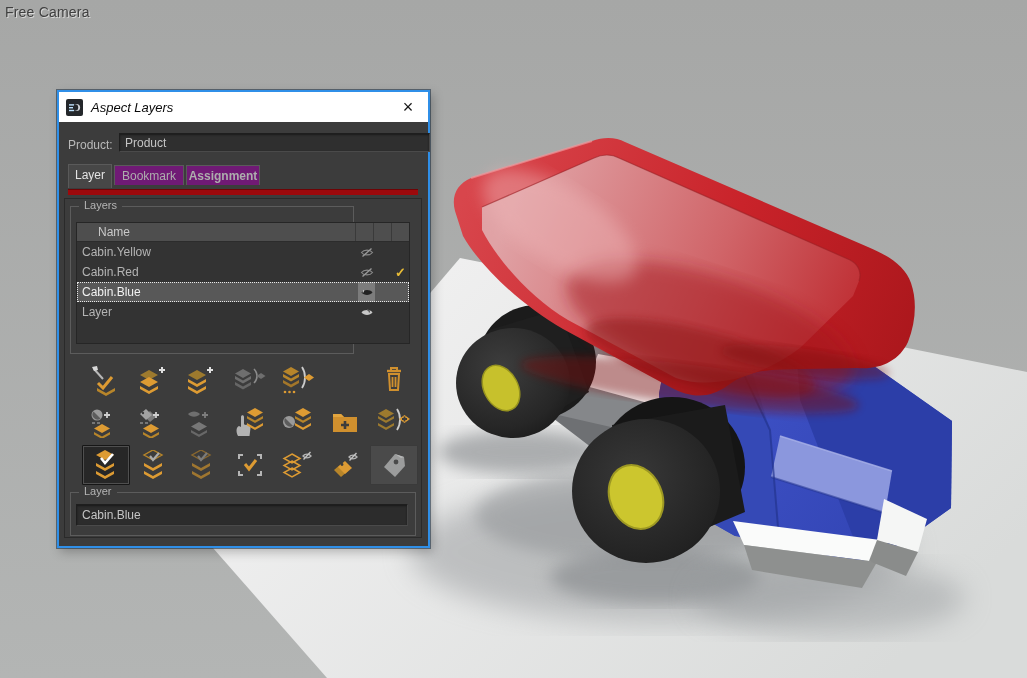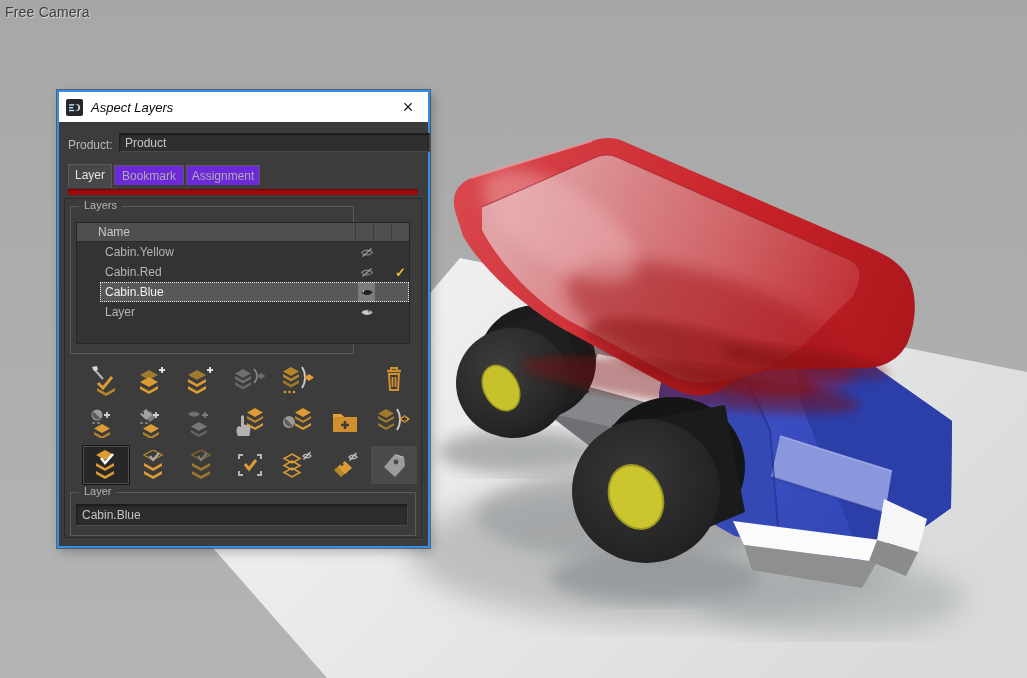--- a/index.html
+++ b/index.html
@@ -31,47 +31,47 @@
   .close-x{margin-left:auto;font-size:18px;line-height:18px;color:#161616;width:26px;text-align:center;cursor:pointer;font-weight:400;}
   .dlg-label{color:#b9b9b9;}
   .txt-input{
     background:#2f2f2f;border:1px solid #1e1e1e;border-bottom-color:#4a4a4a;border-right-color:#454545;
     color:#c4c4c4;font-size:12px;font-family:"Liberation Sans",sans-serif;
     box-shadow:inset 0 1px 2px rgba(0,0,0,.45);padding:0 5px;box-sizing:border-box;outline:none;
   }
   #product-label{position:absolute;left:9px;top:46px;}
   #product-input{position:absolute;left:48px;top:41px;width:311px;height:19px;margin-left:12px;}
   .tab{
-    position:absolute;top:73px;height:20px;box-sizing:border-box;background:#6d28d9;
+    position:absolute;top:73px;height:20px;box-sizing:border-box;background:#701a75;
     border:1px solid #5a5a5a;border-bottom:none;color:#adadad;text-align:center;
     padding-top:3px;cursor:pointer;
   }
   .tab.active{top:72px;height:24px;background:#474747;color:#e3e3e3;z-index:2;}
   #tab-layer{left:9px;width:44px;}
   #tab-bookmark{left:55px;width:70px;}
-  #tab-assignment{left:127px;width:74px;}
+  #tab-assignment{left:127px;width:74px;font-weight:bold;}
   #red-bar{position:absolute;left:9px;top:97px;width:350px;height:5px;background:#9c090c;
     border-top:1px solid #6d0406;}
   #content-panel{
     position:absolute;left:5px;top:106px;width:358px;height:340px;box-sizing:border-box;
     border:1px solid #2a2a2a;background:#3c3c3c;
   }
   .groupbox{position:absolute;border:1px solid #5c5c5c;box-sizing:border-box;}
   .groupbox-label{position:absolute;top:-8px;left:8px;background:#3c3c3c;padding:0 5px;
     color:#b5b5b5;font-size:11px;}
   #layers-group{left:5px;top:7px;width:284px;height:148px;}
   #layers-table{
     position:absolute;left:5px;top:15px;width:334px;height:122px;background:#333333;
     border:1px solid #262626;box-sizing:border-box;overflow:hidden;
   }
   .tbl-header{display:flex;height:18px;background:#4e4e4e;border-bottom:1px solid #2c2c2c;}
   .tbl-header .hname{flex:1;padding:2px 21px;color:#c9c9c9;border-right:1px solid #3a3a3a;}
   .tbl-header .hicon{width:17px;border-right:1px solid #3a3a3a;}
   .tbl-header .hicon:last-child{border-right:none;}
-  .tbl-row{display:flex;height:20px;align-items:center;color:#b4b4b4;cursor:default;margin-left:23px;}
+  .tbl-row{display:flex;height:20px;align-items:center;color:#b4b4b4;cursor:default;}
   .tbl-row .cname{flex:1;padding:0 5px;white-space:nowrap;overflow:hidden;}
   .tbl-row .cicon{width:17px;height:20px;display:flex;align-items:center;justify-content:center;}
   .tbl-row.selected{background:#585858;outline:1px dotted #e8e8e8;outline-offset:-1px;color:#f2f2f2;}
   .tbl-row.selected .cicon.eyecell{background:#7c7c7c;}
   .checkmark{color:#e8bc36;font-weight:bold;font-size:13px;line-height:13px;}
   #toolbar{position:absolute;left:17px;top:162px;width:336px;}
   .tb-row{display:flex;height:42px;}
   .tb-btn{width:48px;height:40px;display:flex;align-items:center;justify-content:center;
     box-sizing:border-box;cursor:pointer;border-radius:1px;}
   .tb-btn.pressed{background:#272727;border:1px solid #161616;box-shadow:inset 0 0 0 1px #4f4f4f;}

